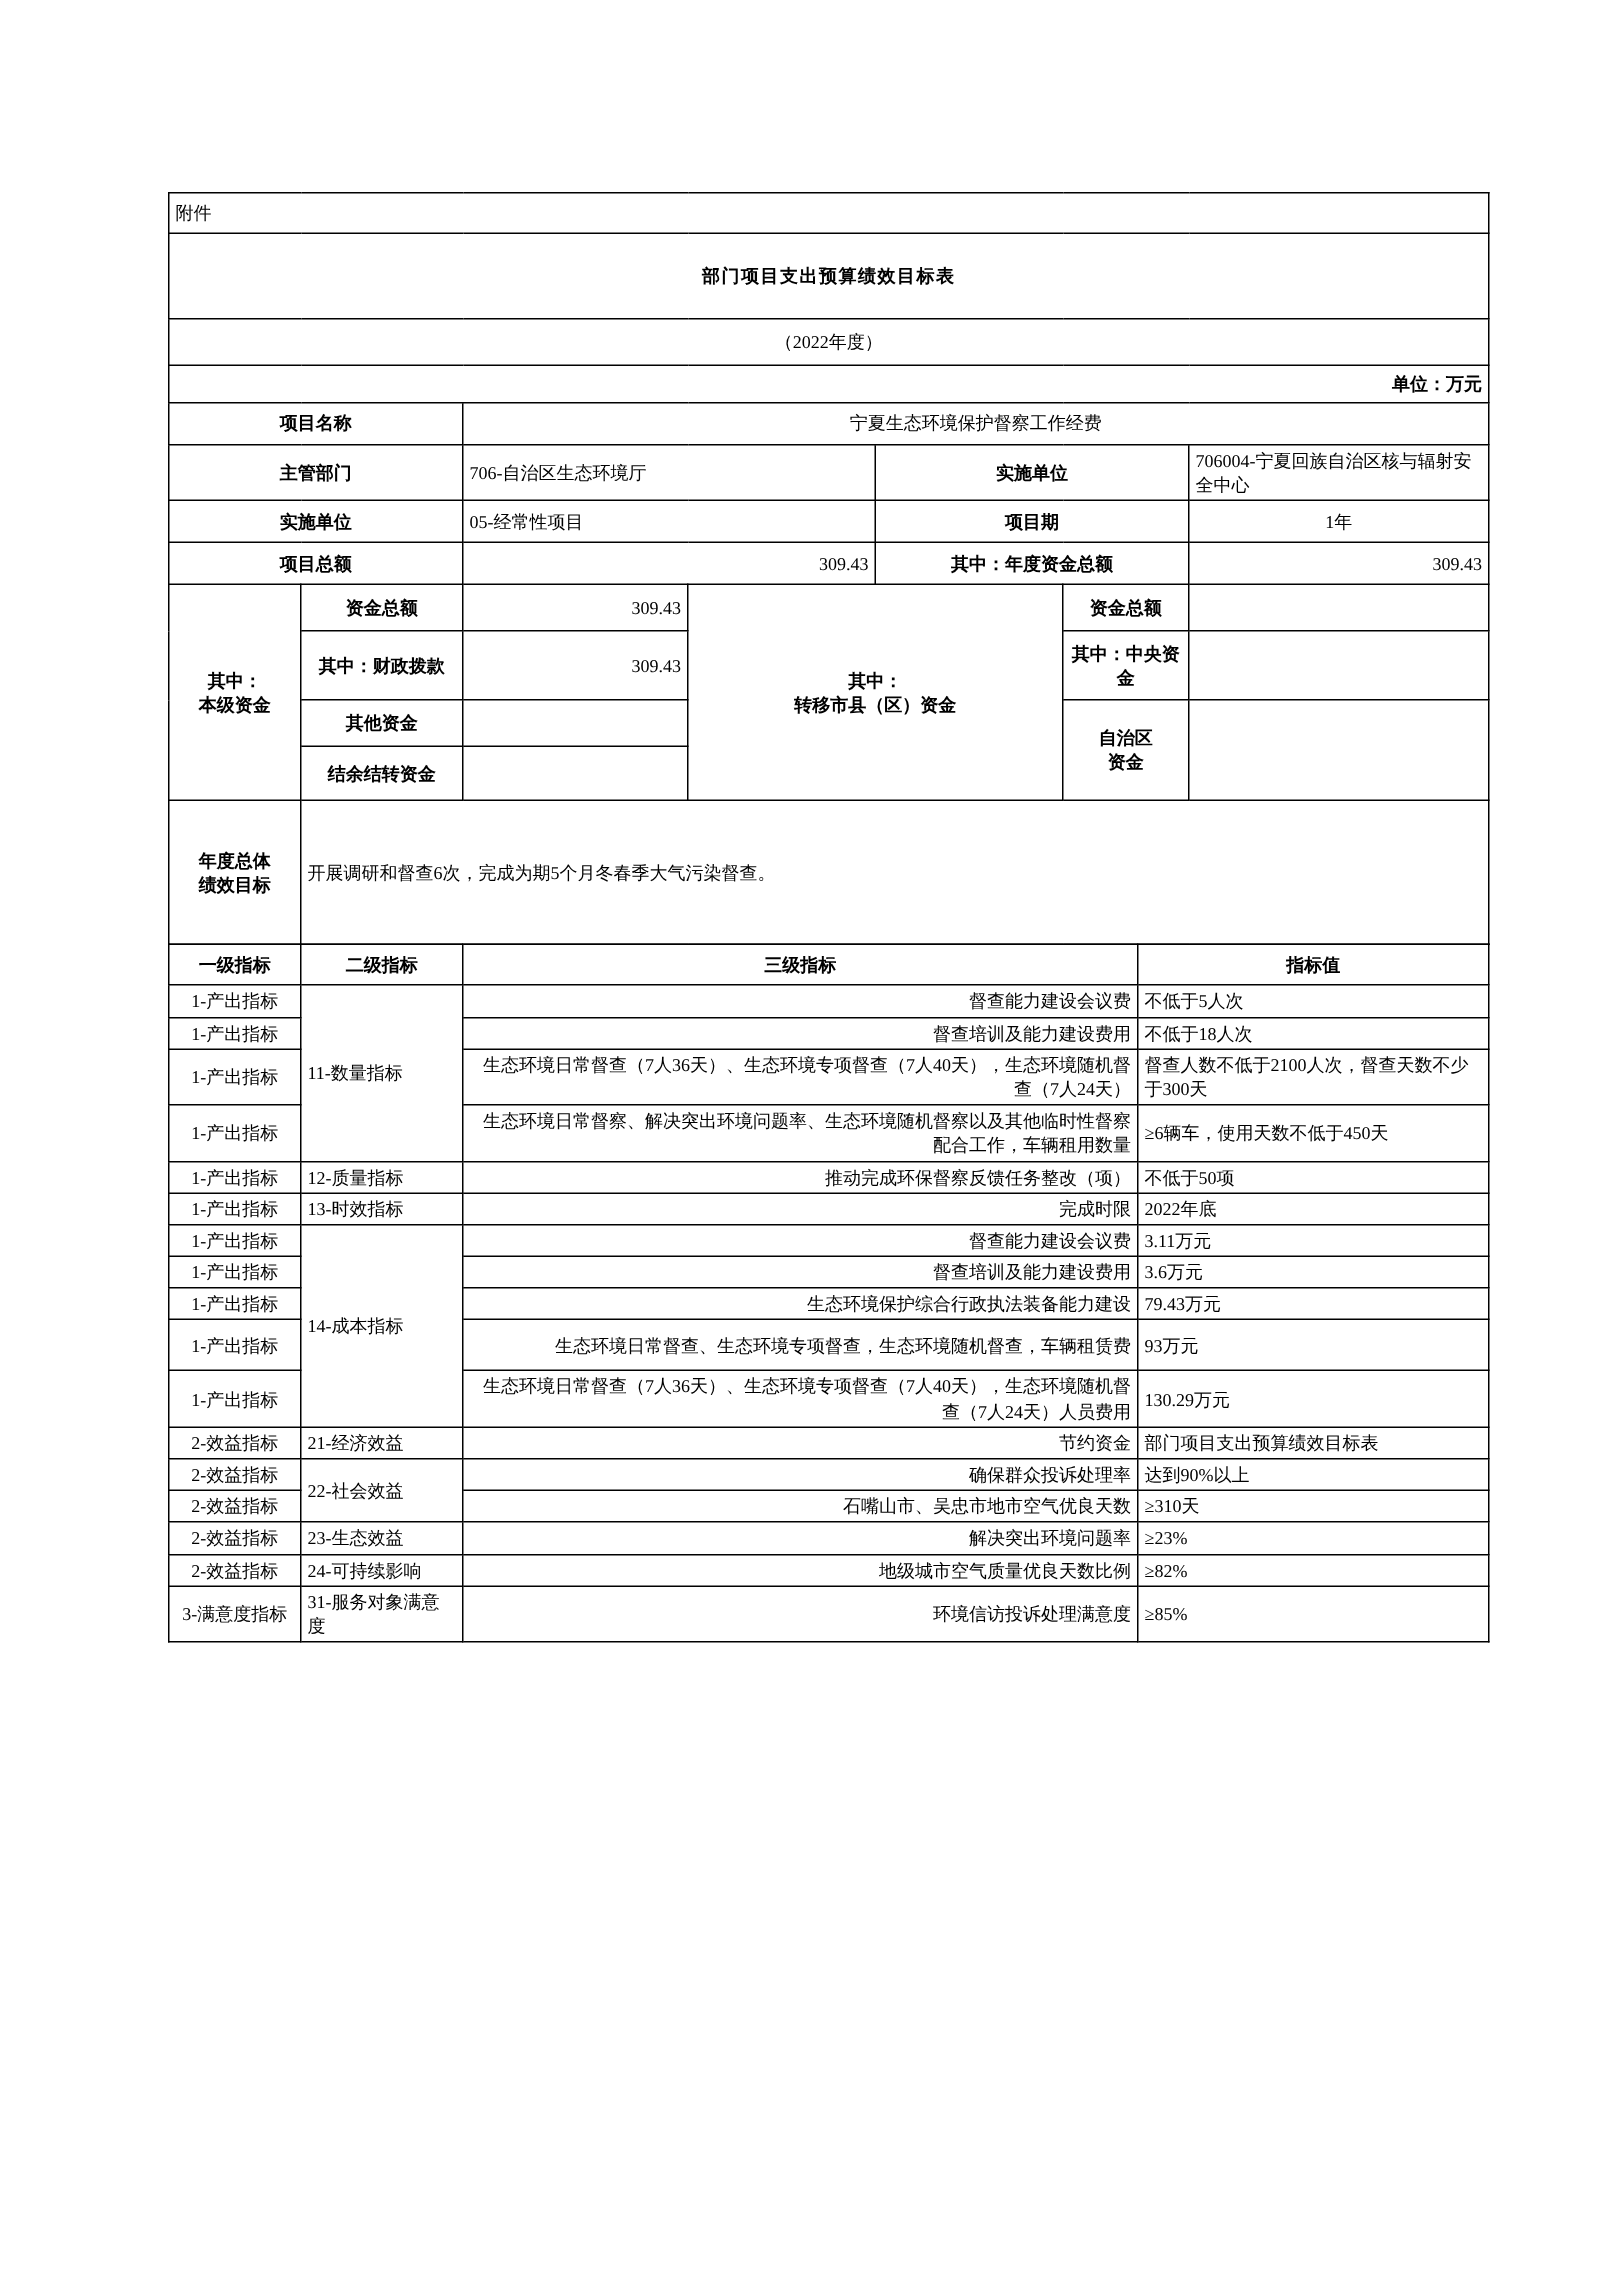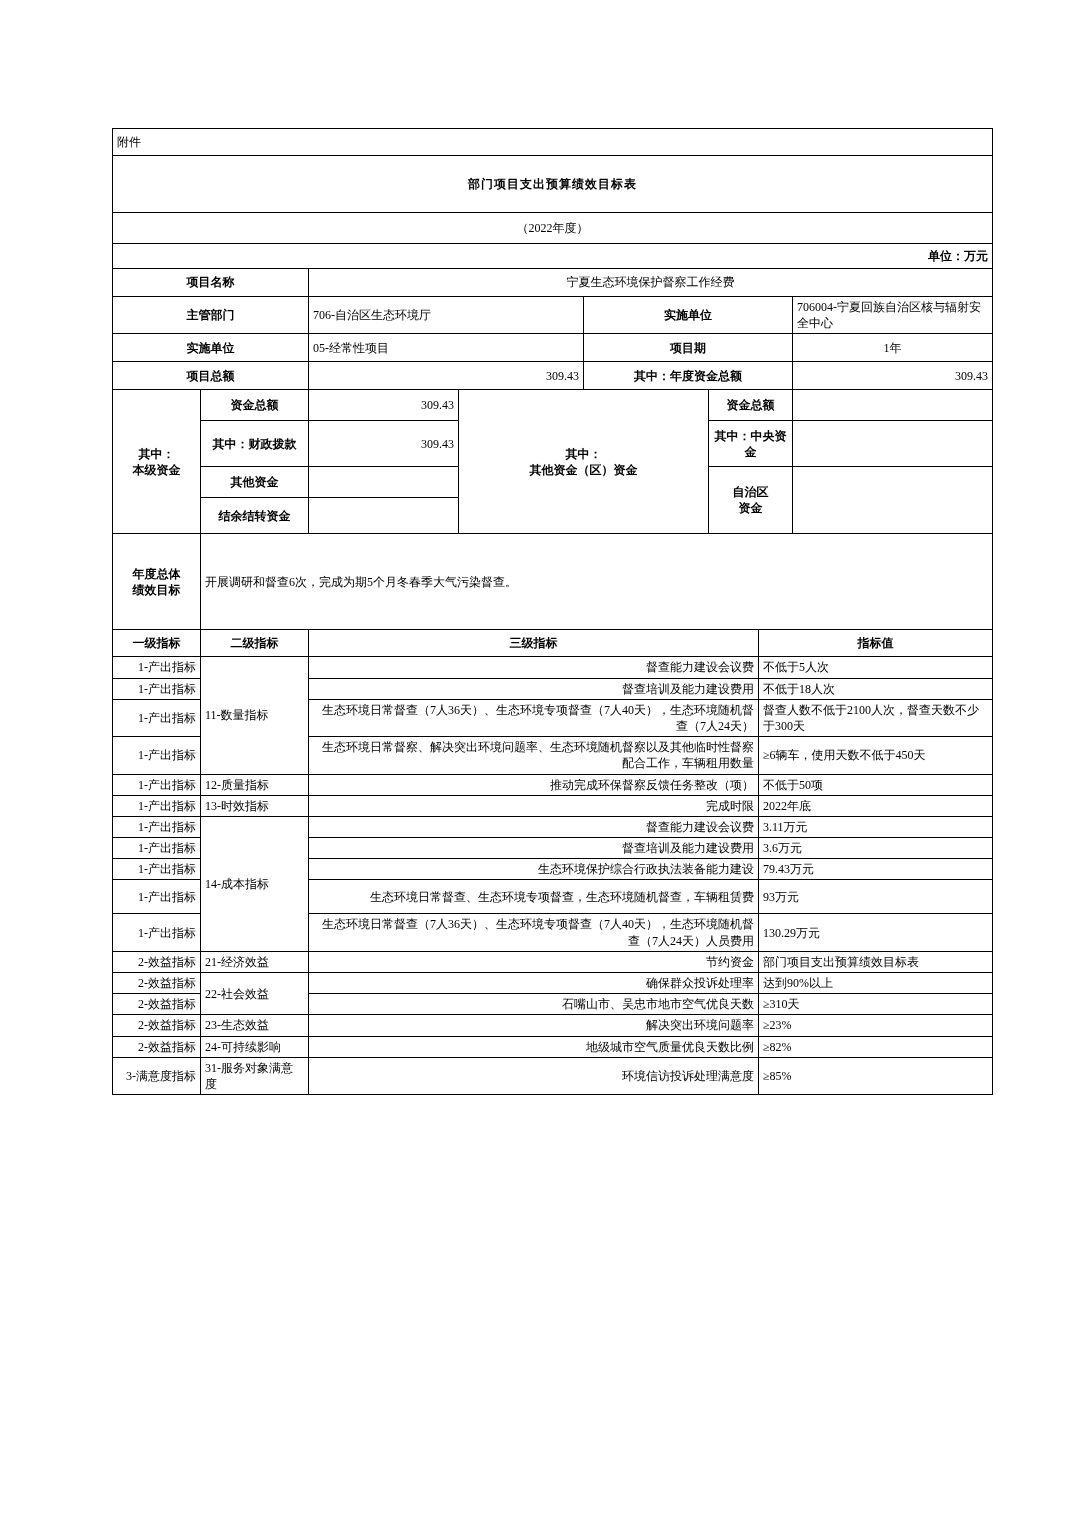--- a/index.html
+++ b/index.html
@@ -97,21 +97,21 @@
     font-weight: bold;
     font-size: 13px;
     line-height: 1.5;
   }
   .goal-text {
     text-align: left;
     font-size: 12px;
     padding: 4px 6px;
     vertical-align: top;
   }
-  .ind-l1 { text-align: right; font-size: 11.5px; margin-top: 40px; }
+  .ind-l1 { text-align: center; font-size: 11.5px; margin-top: 40px; }
   .ind-l2 { text-align: left; font-size: 11.5px; }
   .ind-l3 { text-align: right; font-size: 11.5px; padding-left: 5px; }
   .ind-v  { text-align: left; font-size: 11.5px; padding-left: 5px; }
 </style>
 </head>
 <body>
 
 <div class="page">
 
   <table class="sheet">
@@ -166,21 +166,21 @@
 
       <tr style="height:31px">
         <td class="lbl" rowspan="4">
           <div>其中：</div>
           <div>本级资金</div>
         </td>
         <td class="lbl-indent">资金总额</td>
         <td class="val-r">309.43</td>
         <td class="lbl" rowspan="4" colspan="2">
           <div>其中：</div>
-          <div>其他资金（区）资金</div>
+          <div>转移市县（区）资金</div>
         </td>
         <td class="lbl-indent">资金总额</td>
         <td class="val-r"></td>
       </tr>
       <tr style="height:46px">
         <td class="lbl-indent">其中：财政拨款</td>
         <td class="val-r">309.43</td>
         <td class="lbl-indent">其中：中央资金</td>
         <td class="val-r"></td>
       </tr>

